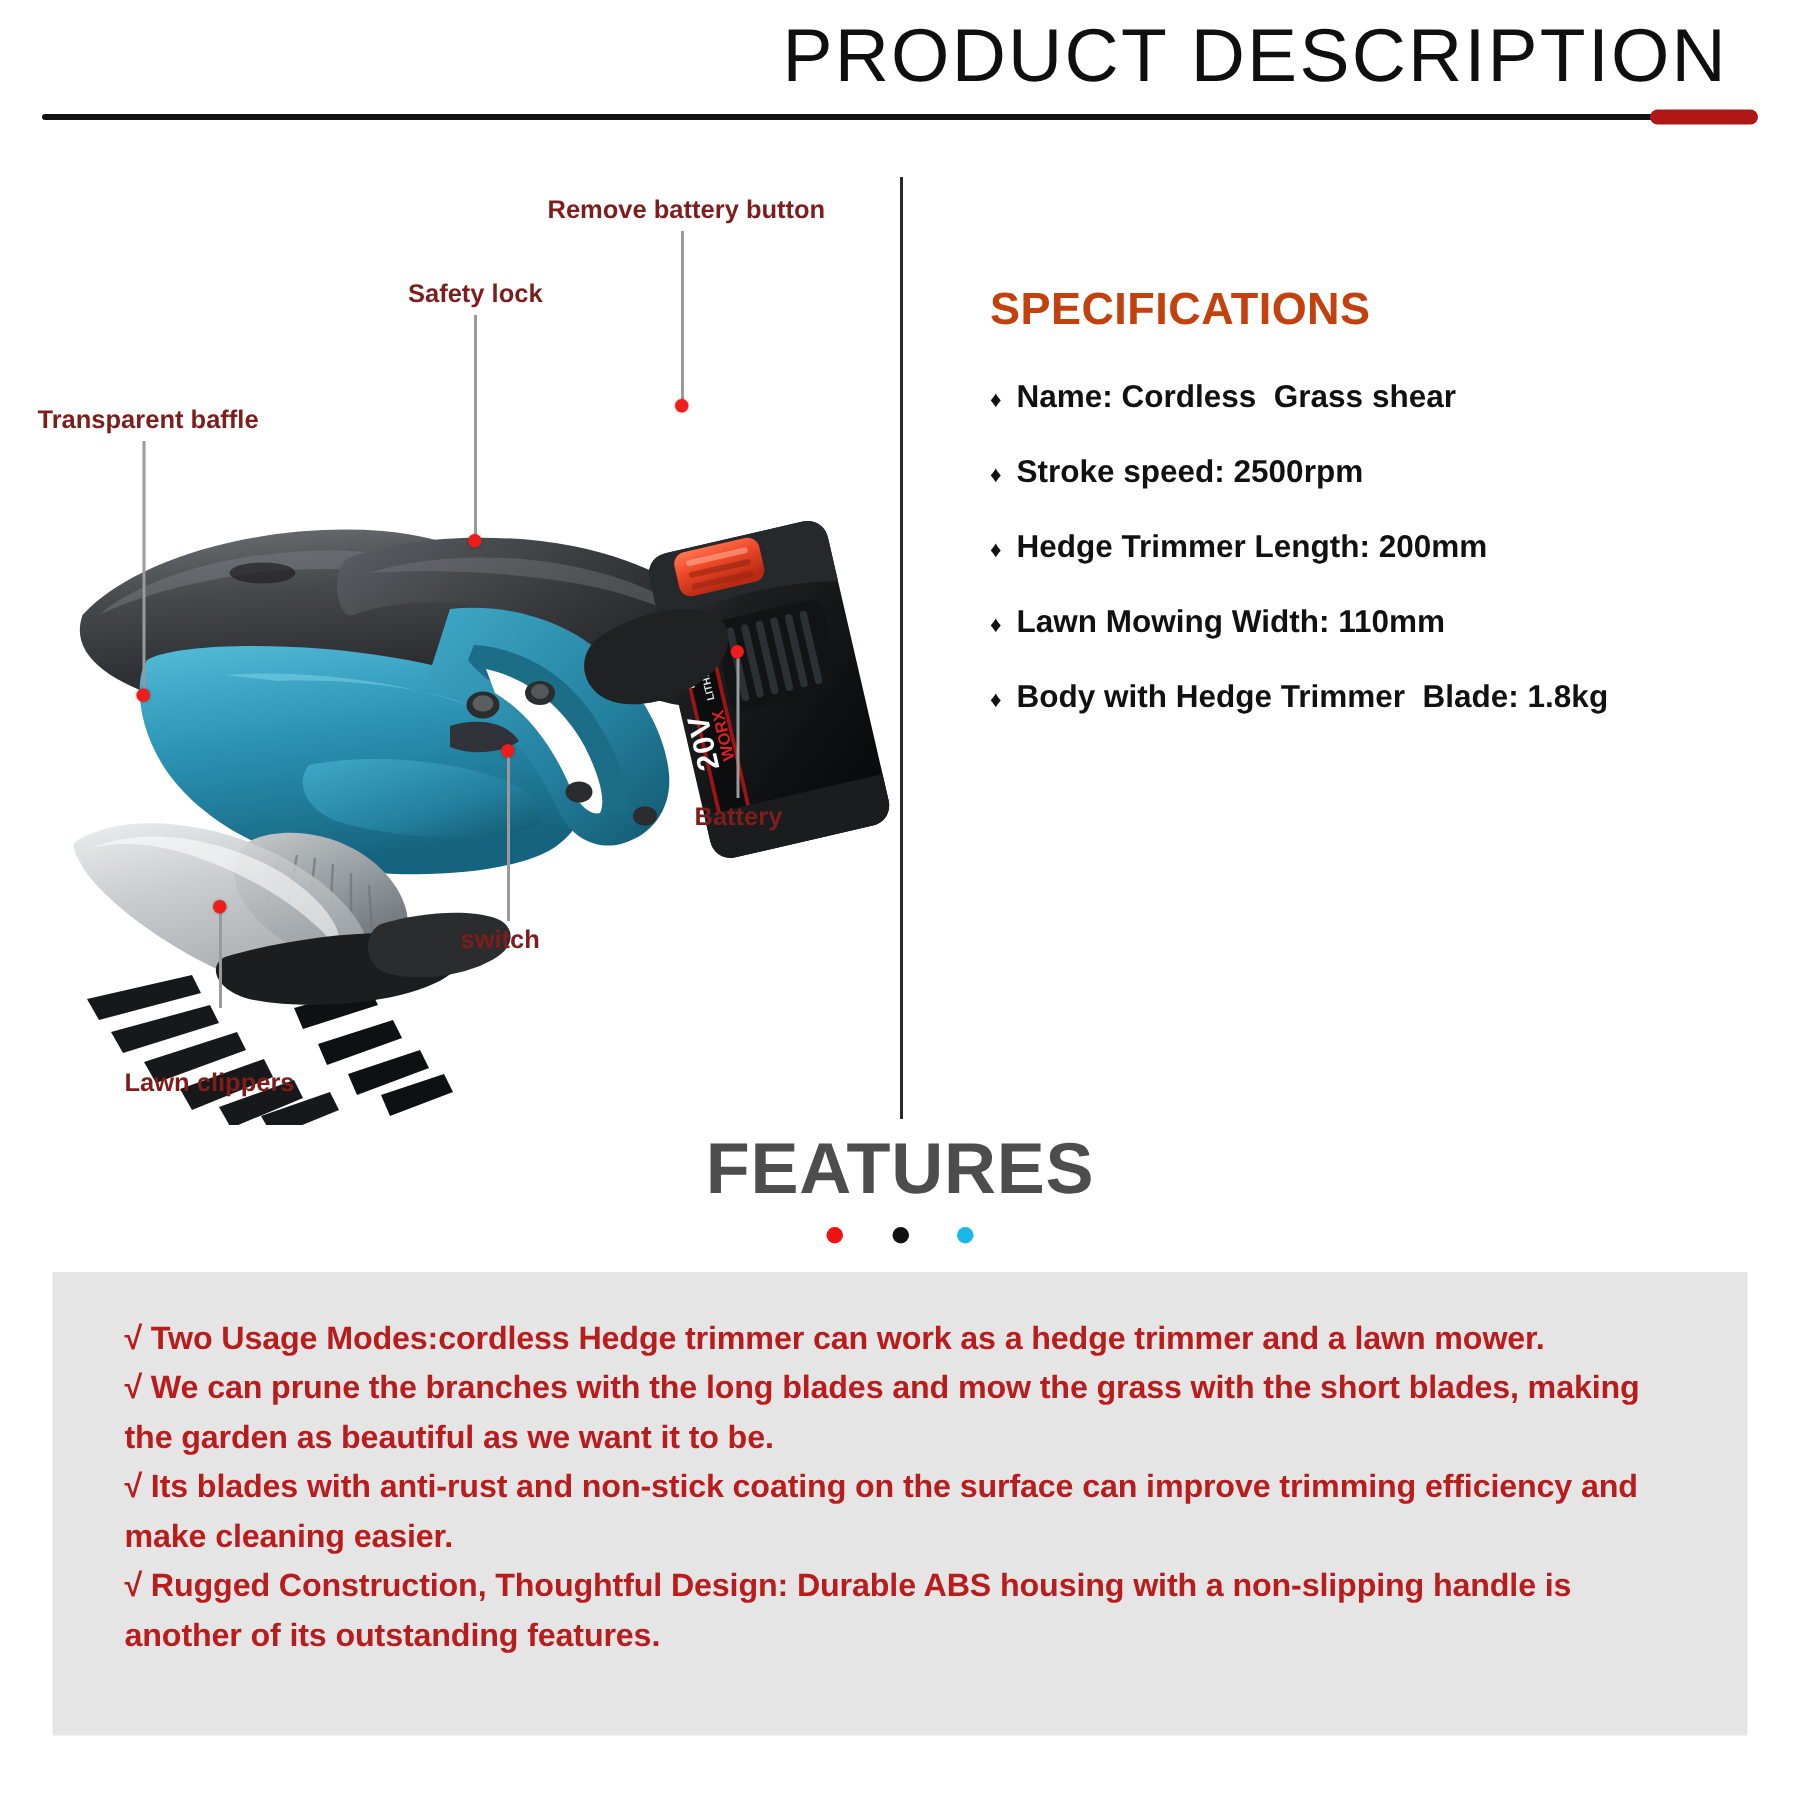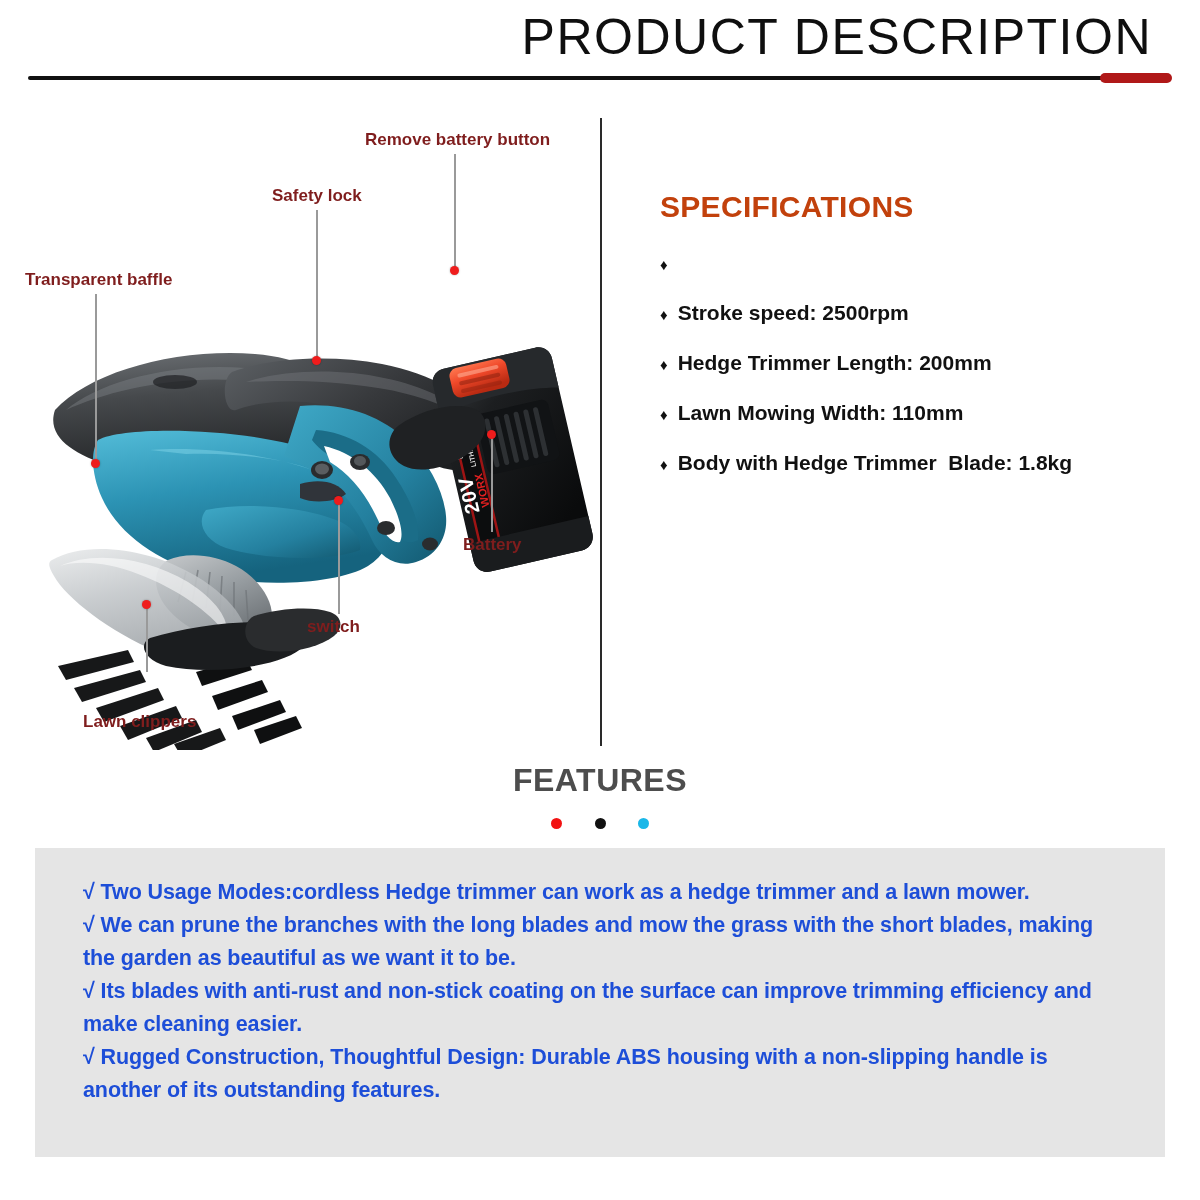--- a/index.html
+++ b/index.html
@@ -122,21 +122,21 @@
   .spec-text { white-space: pre; }
 
   
   #features-heading {
     position: absolute;
     left: 0; top: 752px;
     width: 1200px;
     text-align: center;
   }
   #features-title {
-    font-size: 32px;
+    font-size: 48px;
     font-weight: 700;
     color: #4d4d4d;
     letter-spacing: .5px;
     line-height: 56px;
     display: inline-block;
   }
   #features-dots {
     position: absolute;
     left: 0; top: 818px;
     width: 1200px;
@@ -155,21 +155,21 @@
     position: absolute;
     left: 35px; top: 848px;
     width: 1130px; height: 309px;
     background: #e5e5e5;
     box-sizing: border-box;
     padding: 28px 48px 0 48px;
   }
   .feature-line {
     font-size: 21.5px;
     font-weight: 700;
-    color: #1d4ed8;
+    color: #b91c1c;
     line-height: 33px;
     margin: 0;
     letter-spacing: -0.1px;
   }
 </style>
 </head>
 <body>
 
 <div id="page-header">
   <div id="header-title">PRODUCT DESCRIPTION</div>
@@ -363,20 +363,21 @@
   <div class="callout-label" style="left:83px; top:566px;margin-top:36px;">Lawn clippers</div>
   <div class="leader-line" style="left:146px; top:496px; height:66px;"></div>
   <div class="anchor-dot" style="left:142px; top:490px;"></div>
 </div>
 
 <div id="specifications">
   <div id="specs-title">SPECIFICATIONS</div>
 
   <div class="spec-item">
     <span class="spec-bullet">♦</span>
+    <span class="spec-text">Name: Cordless  Grass shear</span>
   </div>
   <div class="spec-item">
     <span class="spec-bullet">♦</span>
     <span class="spec-text">Stroke speed: 2500rpm</span>
   </div>
   <div class="spec-item">
     <span class="spec-bullet">♦</span>
     <span class="spec-text">Hedge Trimmer Length: 200mm</span>
   </div>
   <div class="spec-item">

